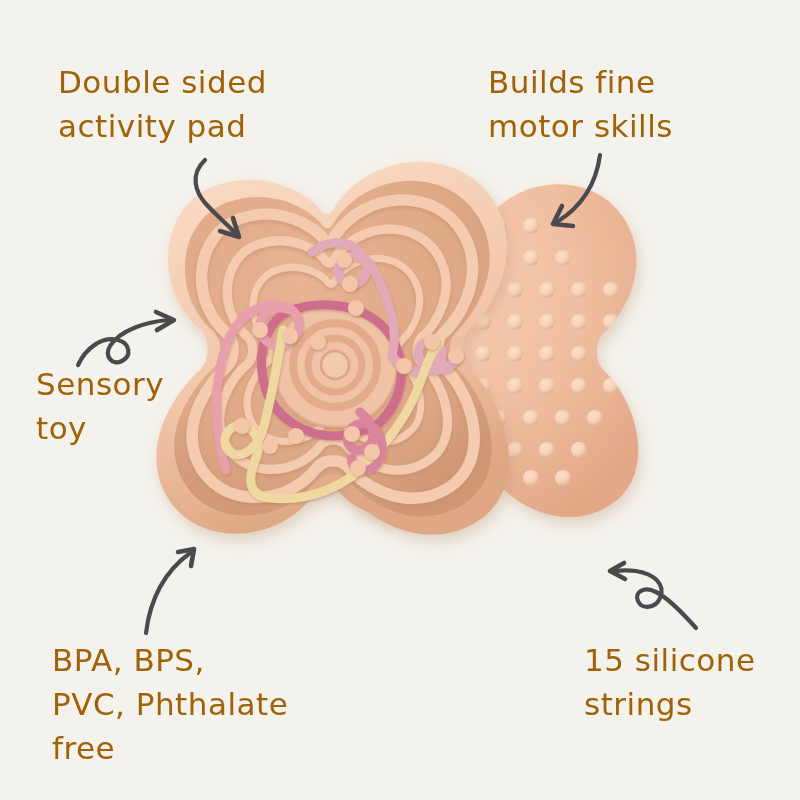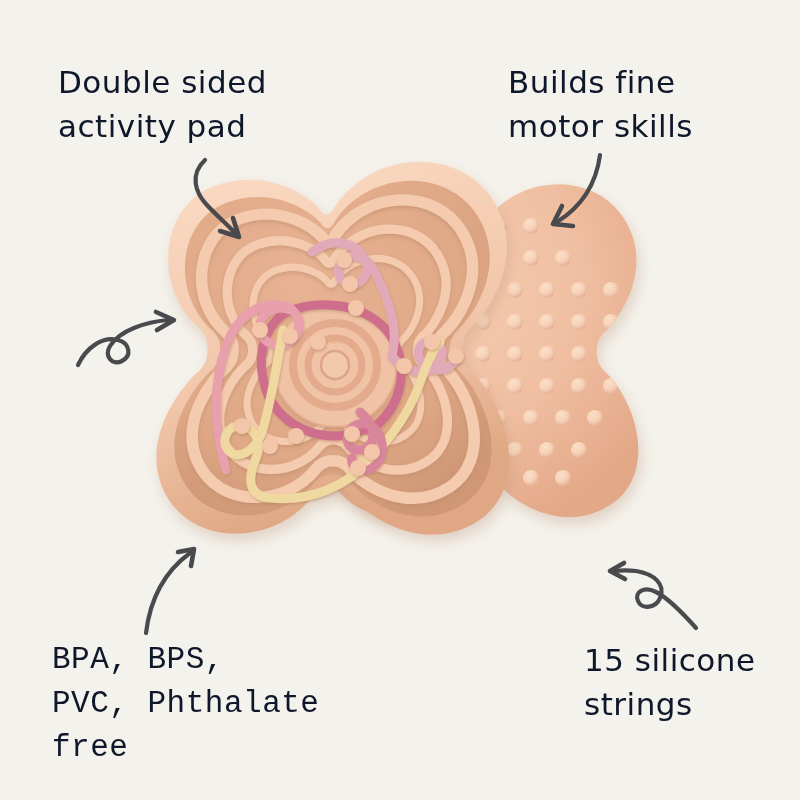--- a/index.html
+++ b/index.html
@@ -14,32 +14,32 @@
     font-family: "DejaVu Sans", sans-serif;
   }
   #scene {
     position: relative;
     width: 800px;
     height: 800px;
     background: #f4f2ec;
   }
   .label {
     position: absolute;
-    color: #0f172a;
+    color: #a16207;
     font-family: "DejaVu Sans", sans-serif;
     font-size: 31px;
     line-height: 1.42;
     letter-spacing: 0.5px;
     white-space: pre-line;
     font-weight: 400;
   }
   #label-double-sided { left: 58px;  top: 60px;  text-align: left; }
-  #label-builds-fine  { left: 508px; top: 60px;  text-align: left; }
+  #label-builds-fine  { left: 488px; top: 60px;  text-align: left; }
   #label-sensory-toy  { left: 36px;  top: 362px; text-align: left; }
-  #label-bpa-free     { left: 52px;  top: 638px; text-align: left; font-family: Liberation Mono, monospace; }
+  #label-bpa-free     { left: 52px;  top: 638px; text-align: left; }
   #label-strings      { left: 584px; top: 638px; text-align: left; }
 
   #arrow-layer, #product-layer, #strings-layer {
     position: absolute;
     left: 0; top: 0;
     width: 800px; height: 800px;
   }
   #arrow-layer { z-index: 5; pointer-events: none; }
   #product-layer { z-index: 2; }
   #strings-layer { z-index: 3; }
@@ -364,20 +364,22 @@
     </g>
   </svg>
 
   <div class="label-layer">
     <div class="label" id="label-double-sided">Double sided
 activity pad</div>
 
     <div class="label" id="label-builds-fine">Builds fine
 motor skills</div>
 
+    <div class="label" id="label-sensory-toy">Sensory
+toy</div>
 
     <div class="label" id="label-bpa-free">BPA, BPS,
 PVC, Phthalate
 free</div>
 
     <div class="label" id="label-strings">15 silicone
 strings</div>
   </div>
 
 </div>

